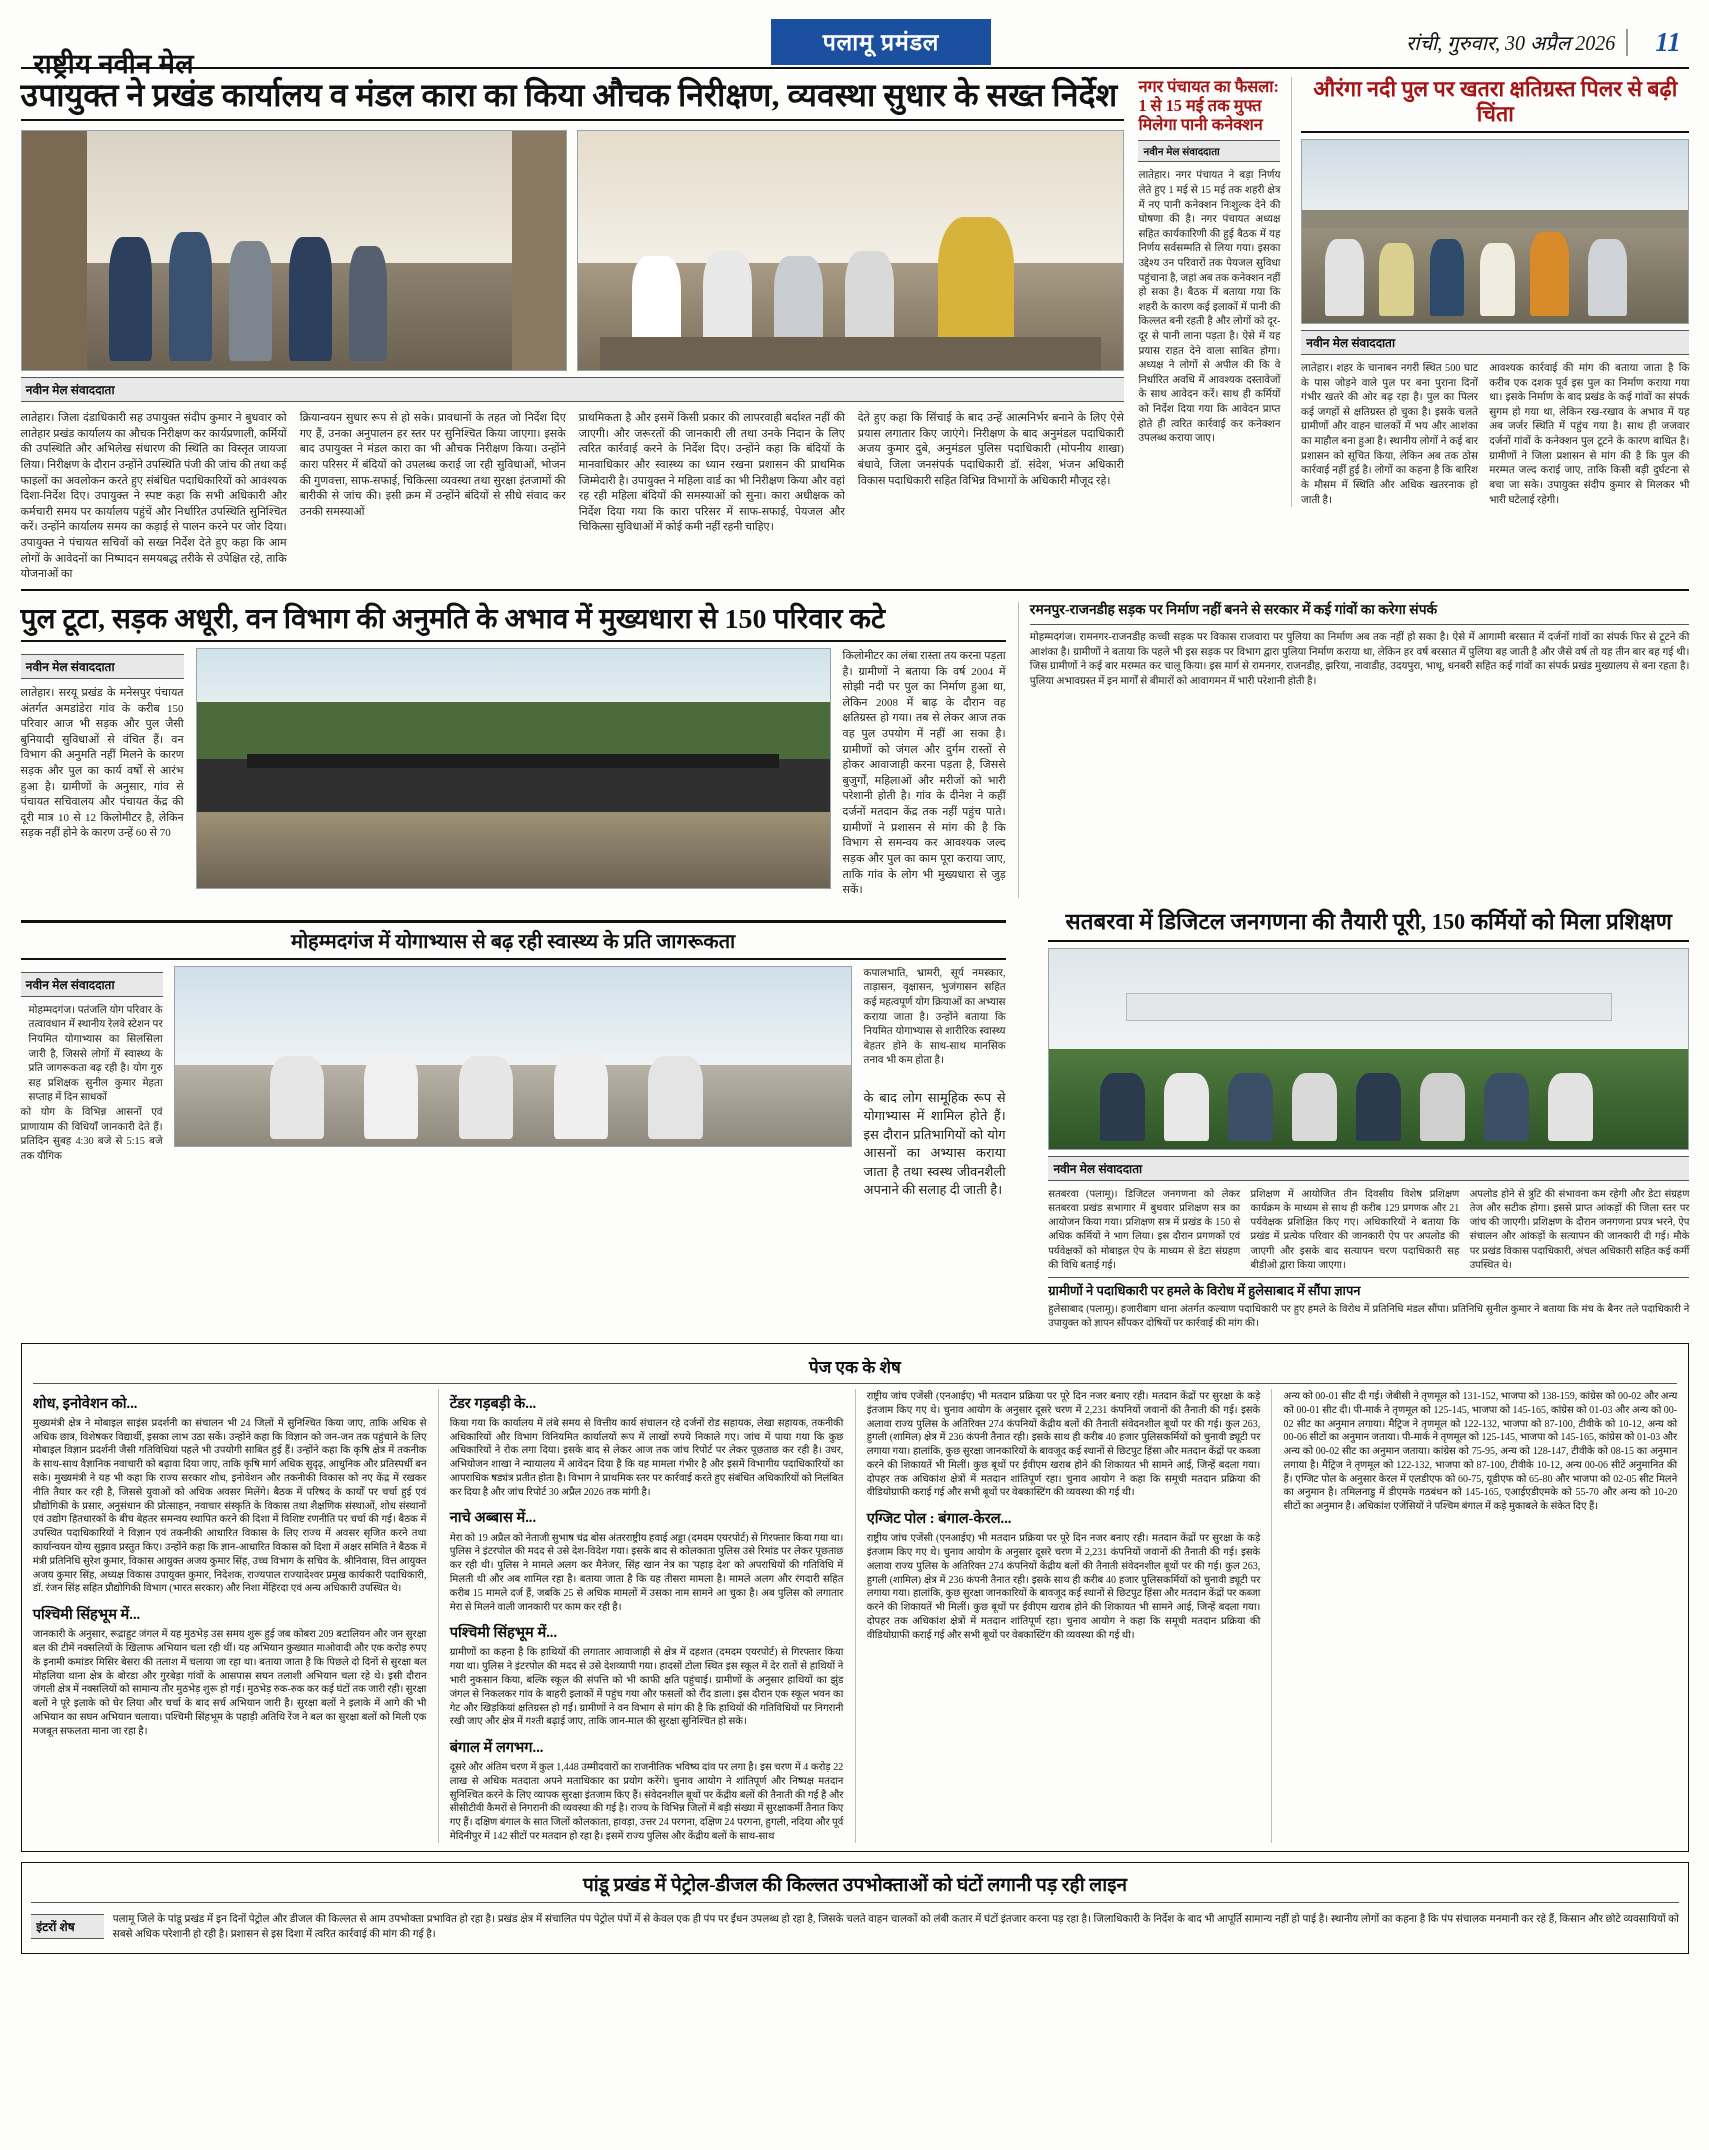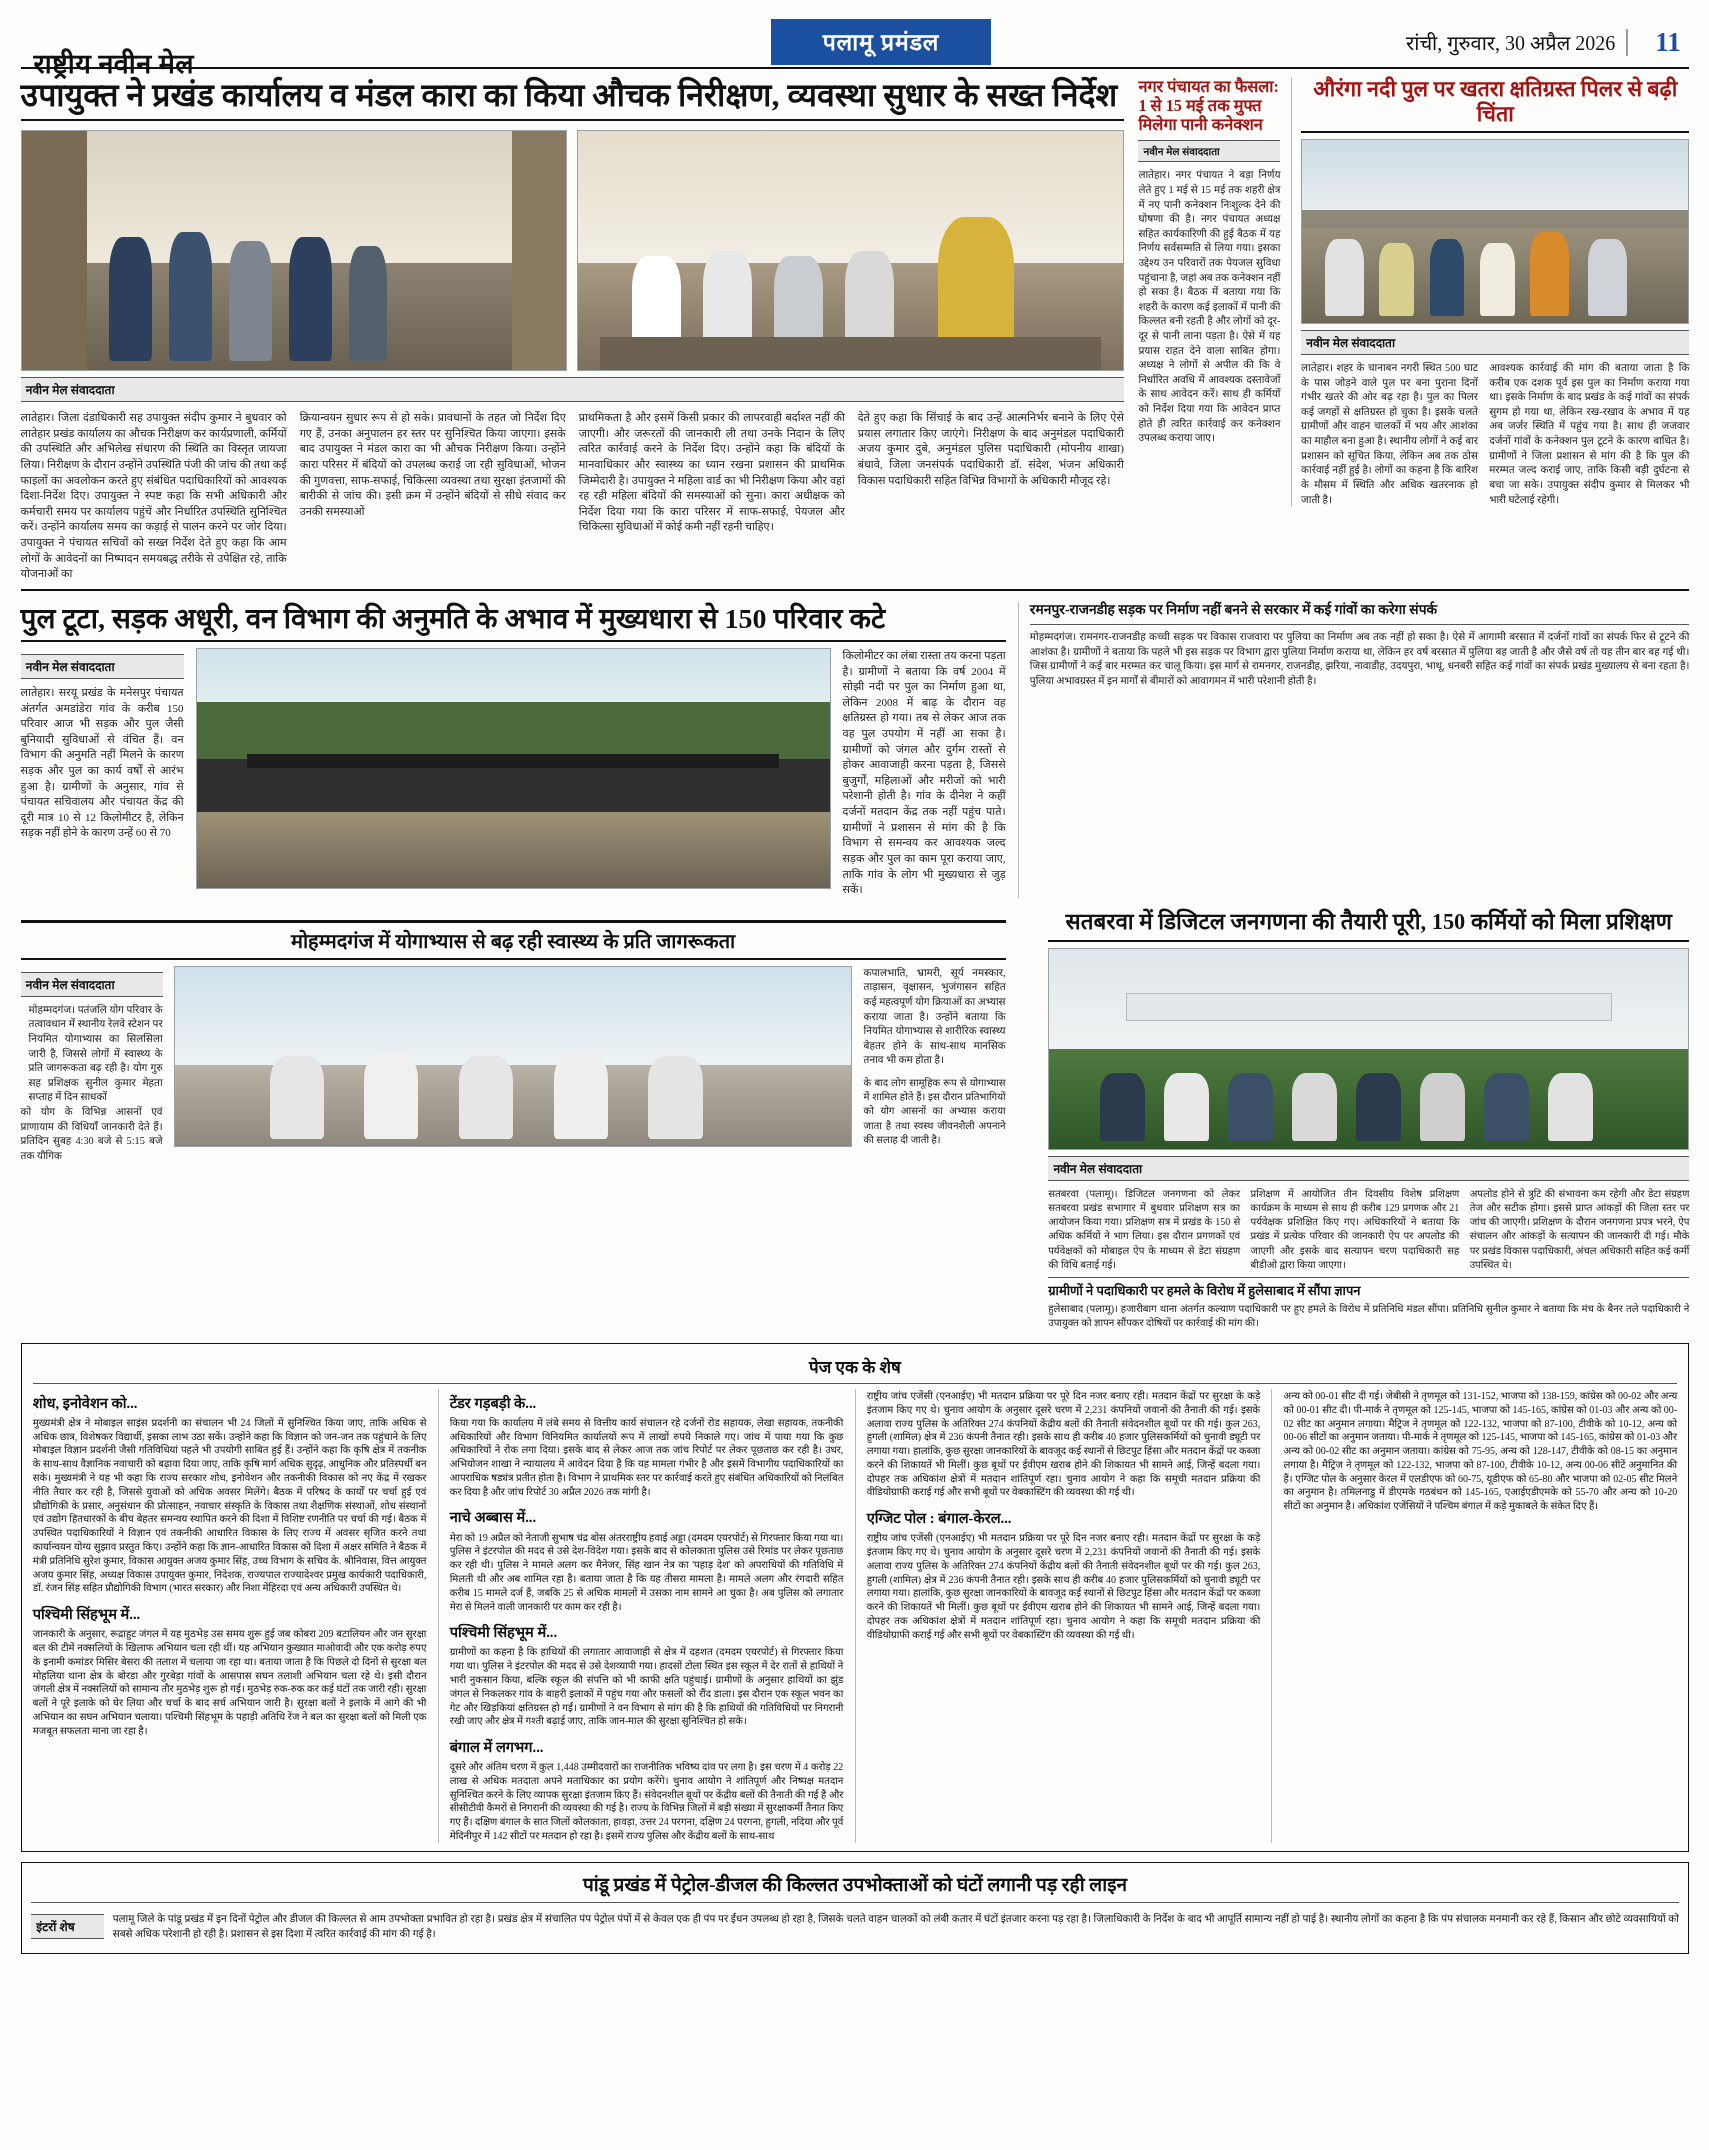--- a/index.html
+++ b/index.html
@@ -45,20 +45,21 @@
     font-size: 23px; font-weight: bold;
     padding: 6px 52px 7.7px 52px;
     letter-spacing: 0.9px;
     font-family: "Liberation Sans", sans-serif;
   }
   .mast-right {
     flex: 0 0 387px;
     display: flex; align-items: center; justify-content: flex-end;
     padding-right: 8.6px;
     gap: 11.2px;
+    font-style: italic;
   }
   .mast-date { font-size: 20px; color: #111; }
   .mast-pageno { font-size: 27px; font-weight: bold; color: #1b4fa0; margin-left: 16px; }
   .mast-div { width:1.7px; height:27px; background:#999; }
 
   
   .rule-thick { height: 2.6px; background: #111; margin: 6.9px 0; }
   .rule-thin { height: 0.9px; background: #555; margin: 5.2px 0; }
   .hl { height: 2.2px; background:#111; margin: 4.3px 0 6px 0;}
 
@@ -297,21 +298,21 @@
               <div class="ground" style="background:linear-gradient(#b8b3a6,#8e897c);height:45%;"></div>
               <div class="fig" style="left:14%; background:#e6e6e6; width:8%; height:46%;"></div>
               <div class="fig" style="left:28%; background:#f0f0f0; width:8%; height:48%;"></div>
               <div class="fig" style="left:42%; background:#e6e6e6; width:8%; height:46%;"></div>
               <div class="fig" style="left:56%; background:#efefef; width:8%; height:48%;"></div>
               <div class="fig" style="left:70%; background:#e4e4e4; width:8%; height:46%;"></div>
             </div>
           </div>
           <div style="flex:0 0 142px;">
             <div class="body-txt" style="font-size:10.3px;">कपालभाति, भ्रामरी, सूर्य नमस्कार, ताड़ासन, वृक्षासन, भुजंगासन सहित कई महत्वपूर्ण योग क्रियाओं का अभ्यास कराया जाता है। उन्होंने बताया कि नियमित योगाभ्यास से शारीरिक स्वास्थ्य बेहतर होने के साथ-साथ मानसिक तनाव भी कम होता है।</div>
-            <div class="body-txt" style="font-size:10px; margin-top:8px;">के बाद लोग सामूहिक रूप से योगाभ्यास में शामिल होते हैं। इस दौरान प्रतिभागियों को योग आसनों का अभ्यास कराया जाता है तथा स्वस्थ जीवनशैली अपनाने की सलाह दी जाती है।</div>
+            <div class="body-txt" style="font-size:13px; margin-top:21px;">के बाद लोग सामूहिक रूप से योगाभ्यास में शामिल होते हैं। इस दौरान प्रतिभागियों को योग आसनों का अभ्यास कराया जाता है तथा स्वस्थ जीवनशैली अपनाने की सलाह दी जाती है।</div>
           </div>
         </div>
       </div>
     </div>
 
     <div style="flex:1 1 auto;padding-left:28px;">
       <div class="headline" style="font-size:22.4px; text-align:center;">सतबरवा में डिजिटल जनगणना की तैयारी पूरी, 150 कर्मियों को मिला प्रशिक्षण</div>
       <div class="hl"></div>
       <div class="photo" style="height:202px;">
         <div class="sky" style="background:linear-gradient(#dfe6ea,#f0f3f4);height:50%;"></div>

